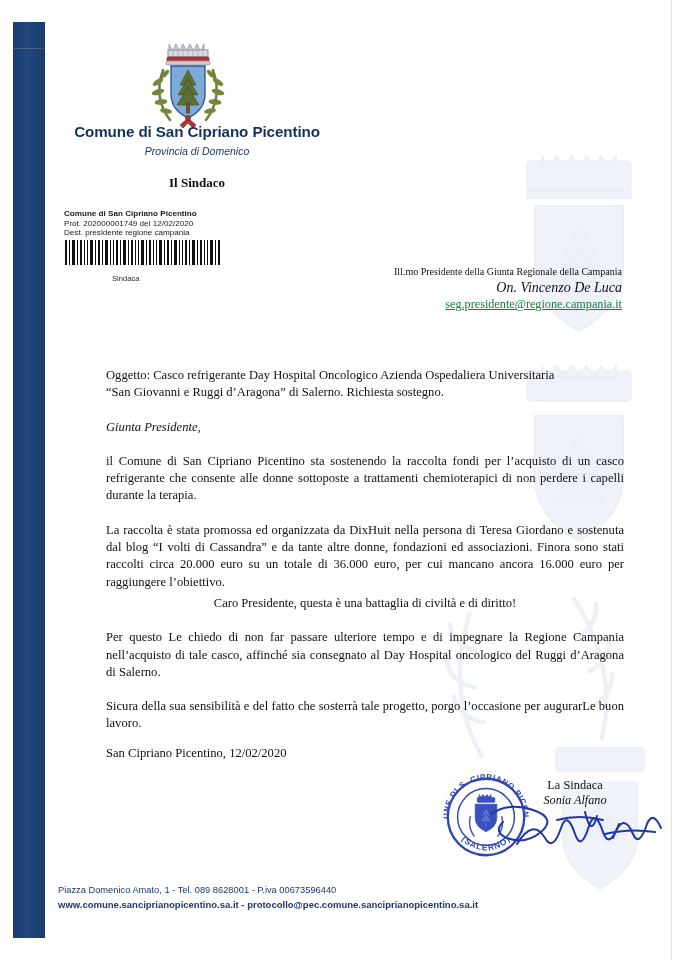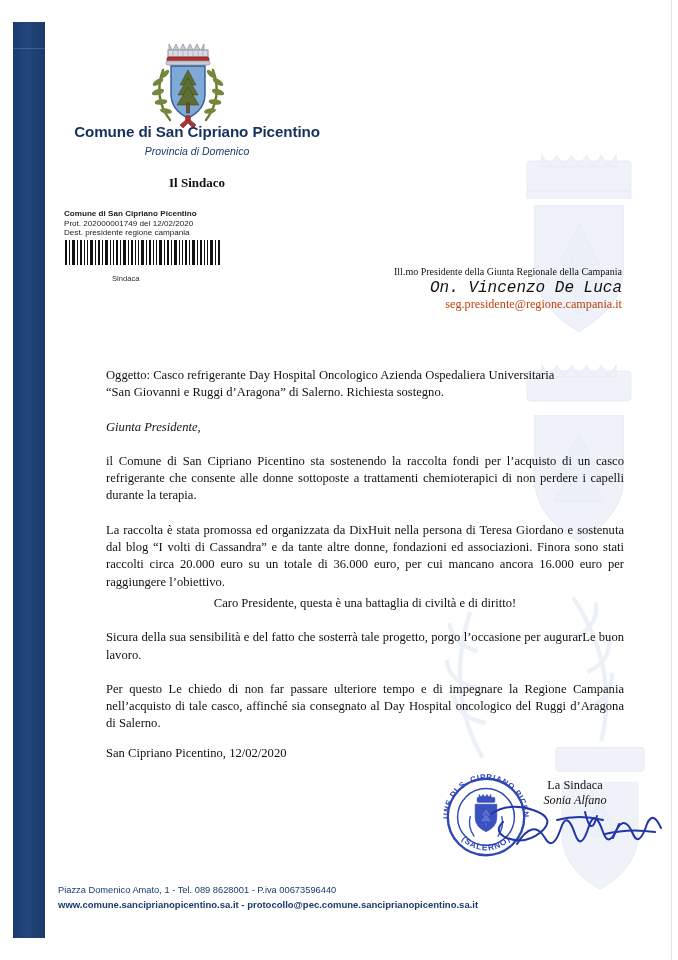--- a/index.html
+++ b/index.html
@@ -139,29 +139,29 @@
     width: 390px;
     text-align: right;
     color: #111111;
   }
   .recipient .r1 {
     font-size: 10px;
     line-height: 16px;
     white-space: nowrap;
   }
   .recipient .r2 {
-    font-size: 16px;
+    font-size: 14px;
     font-style: italic;
     line-height: 16px;
-    font-family: Liberation Mono, monospace;
   }
   .recipient .r3 {
     font-size: 12.2px;
     line-height: 16px;
-    color: #c2410c;
+    text-decoration: underline;
+    color: #15803d;
   }
 
   
   .body-block {
     position: absolute;
     left: 106px;
     top: 367px;
     width: 518px;
     color: #111111;
     font-size: 12.6px;
@@ -394,22 +394,22 @@
 
   <div class="body-block">
     <div class="para">
       <span>Oggetto: Casco refrigerante Day Hospital Oncologico Azienda Ospedaliera Universitaria</span><br>
       <span>“San Giovanni e Ruggi d’Aragona” di Salerno. Richiesta sostegno.</span>
     </div>
     <div class="salutation">Giunta Presidente,</div>
     <p class="para">il Comune di San Cipriano Picentino sta sostenendo la raccolta fondi per l’acquisto di un casco refrigerante che consente alle donne sottoposte a trattamenti chemioterapici di non perdere i capelli durante la terapia.</p>
     <p class="para tight">La raccolta è stata promossa ed organizzata da DixHuit nella persona di Teresa Giordano  e sostenuta dal blog “I volti di Cassandra” e da tante altre donne, fondazioni ed associazioni. Finora sono stati raccolti circa 20.000 euro su un totale di 36.000 euro, per cui mancano ancora 16.000 euro per raggiungere l’obiettivo.</p>
     <p class="para nowrap-last">Caro Presidente, questa è una battaglia di civiltà e di diritto!</p>
+    <p class="para">Per questo Le chiedo di non far passare ulteriore tempo e di impegnare la Regione Campania  nell’acquisto di tale casco, affinché sia consegnato al Day Hospital oncologico del Ruggi d’Aragona di Salerno.</p>
     <p class="para">Sicura della sua sensibilità e del fatto che sosterrà tale progetto, porgo l’occasione per augurarLe buon lavoro.</p>
-    <p class="para">Per questo Le chiedo di non far passare ulteriore tempo e di impegnare la Regione Campania  nell’acquisto di tale casco, affinché sia consegnato al Day Hospital oncologico del Ruggi d’Aragona di Salerno.</p>
   </div>
 
   <div class="date-line">San Cipriano Picentino, 12/02/2020</div>
 
   <svg class="seal" viewBox="0 0 100 100">
     <defs>
       <path id="sealTop" d="M 12,50 A 38,38 0 0 1 88,50"></path>
       <path id="sealBot" d="M 16,50 A 34,34 0 0 0 84,50"></path>
     </defs>
     <circle cx="50" cy="50" r="39" fill="none" stroke="#2f46b5" stroke-width="2.4"></circle>

